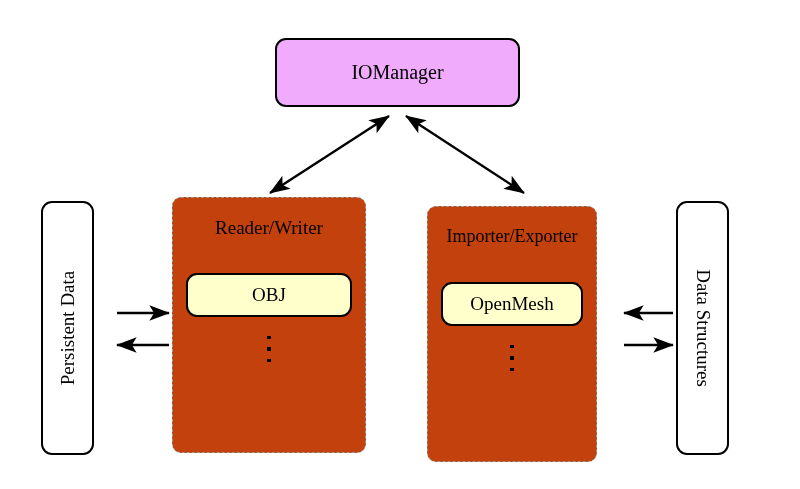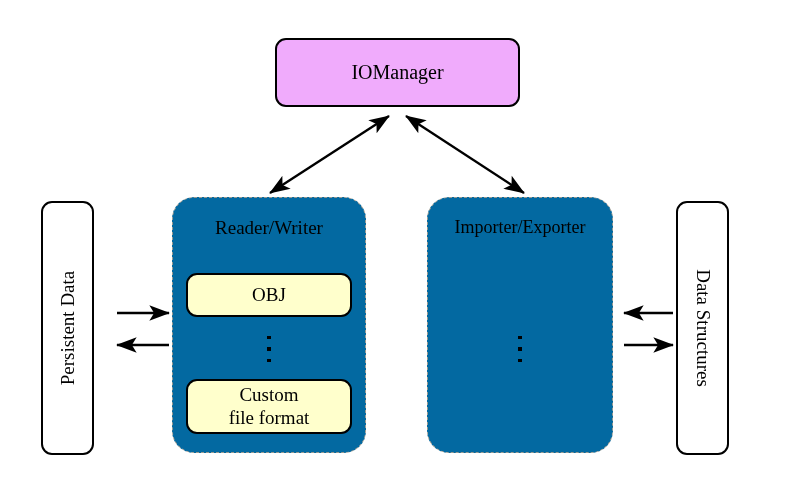--- a/index.html
+++ b/index.html
@@ -37,22 +37,22 @@
     border: 2.6px solid #000000;
     border-radius: 11px;
     background: #f0abfc;
   }
 
   
   .group {
     position: absolute;
     box-sizing: border-box;
     border: 1.6px dashed #9a9a91;
-    border-radius: 22px;
-    background: #0369a1;
+    border-radius: 9px;
+    background: #c2410c;
   }
   .group-title {
     position: absolute;
     left: 0;
     right: 0;
     text-align: center;
     font-size: 19px;
     white-space: nowrap;
   }
 
@@ -101,22 +101,22 @@
 
   
   #group-readerwriter {
     left: 172px;
     top: 197px;
     width: 194px;
     height: 256px;
   }
   #group-importerexporter {
     left: 427px;
-    top: 197px;
-    width: 186px;
+    top: 206px;
+    width: 170px;
     height: 256px;
   }
   #group-readerwriter .group-title { top: 19px; }
   #group-importerexporter .group-title { top: 19px; font-size: 18px; }
 
   
   .inner {
     position: absolute;
     box-sizing: border-box;
     border: 2.6px solid #000000;
@@ -219,31 +219,28 @@
     <div class="inner top">
       <span>OBJ</span>
     </div>
 
     <div class="vdots">
       <i></i>
         <i></i>
         <i></i>
     </div>
 
-    <div class="inner bottom">
-      <span>
-        <span>Custom</span><br>
-        <span>file format</span>
-      </span>
-    </div>
   </div>
 
   <div class="group" id="group-importerexporter">
     <div class="group-title">Importer/Exporter</div>
 
+    <div class="inner top">
+      <span>OpenMesh</span>
+    </div>
 
     <div class="vdots">
       <i></i>
         <i></i>
         <i></i>
     </div>
 
   </div>
 
 </div>

